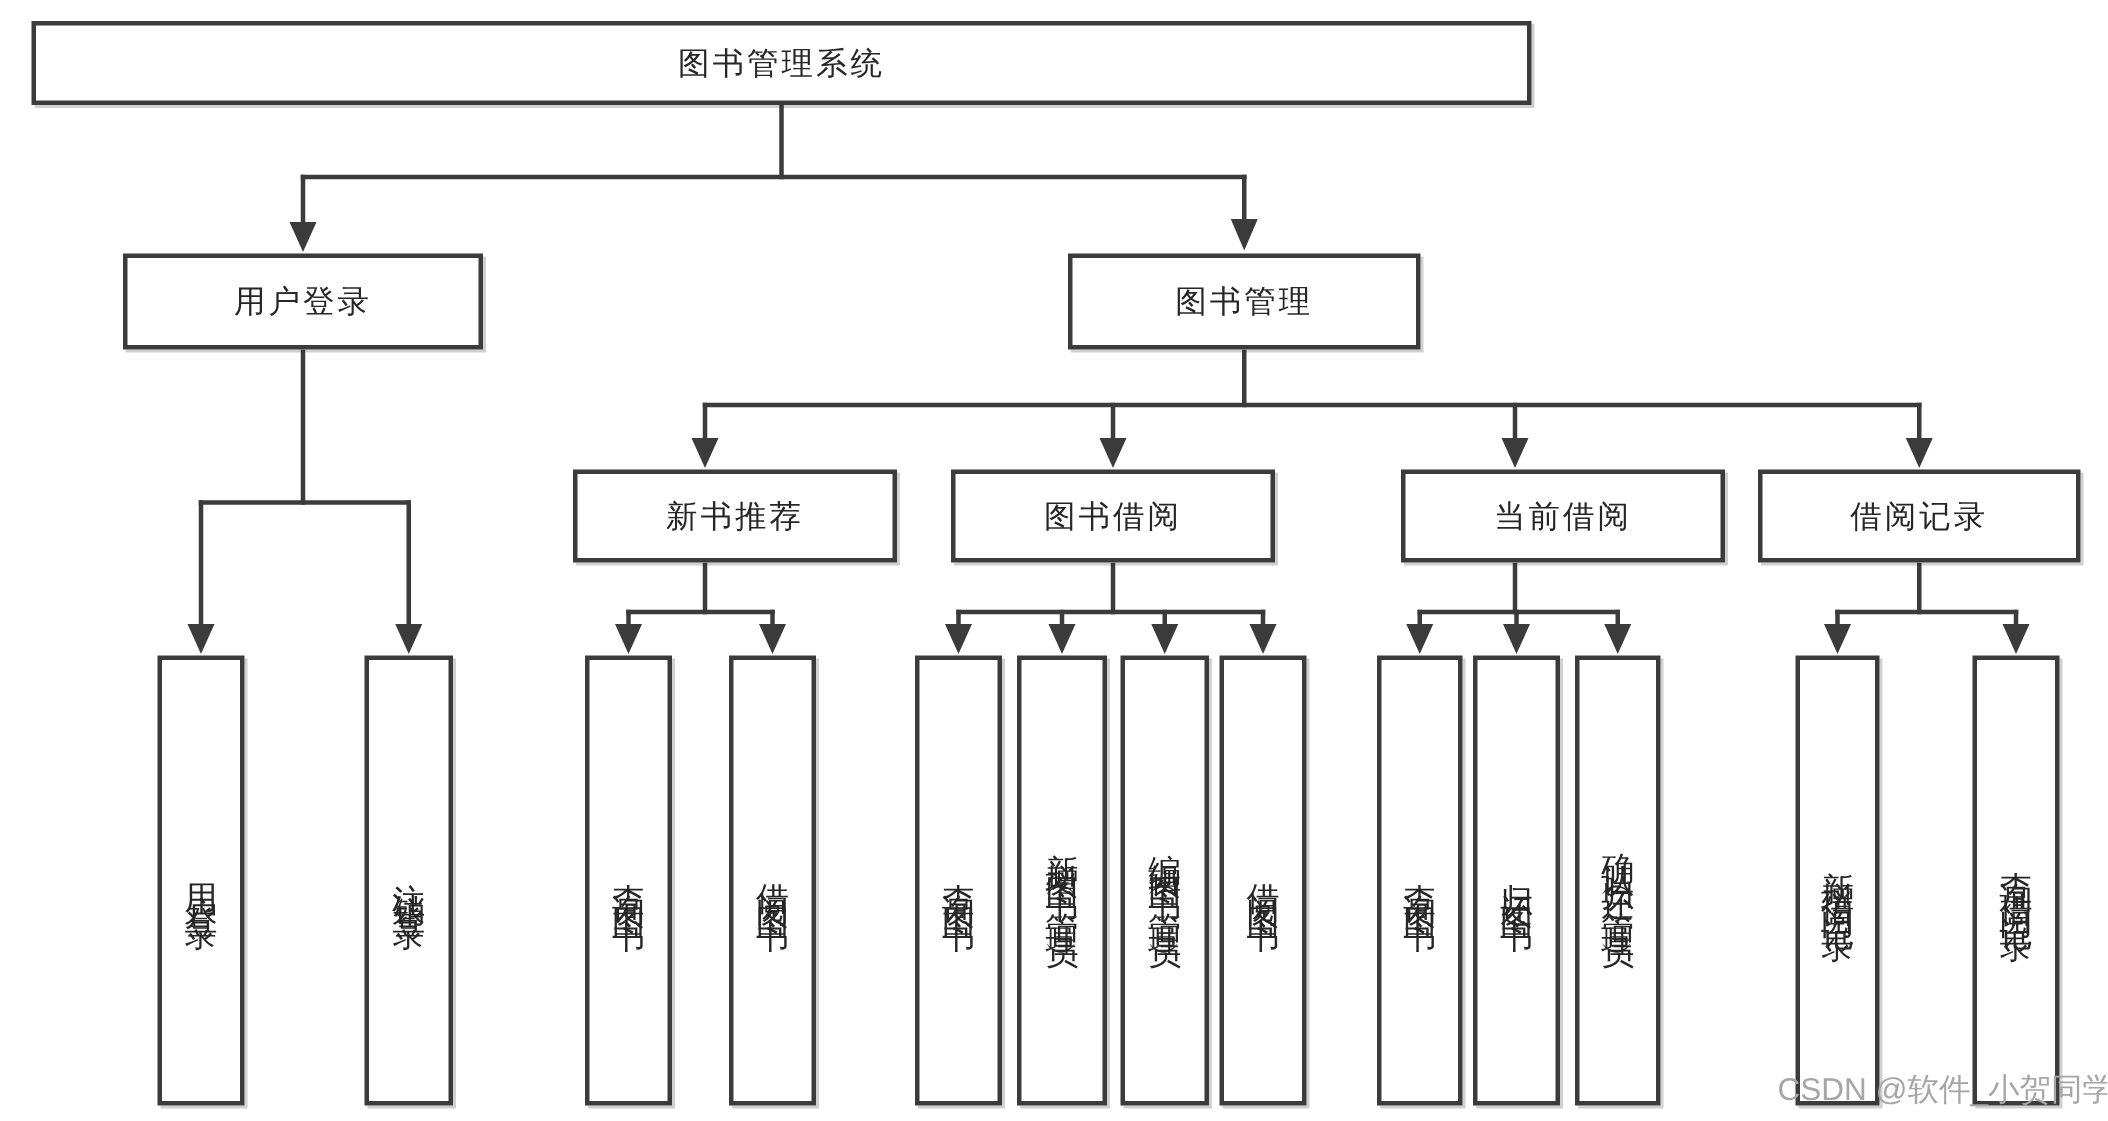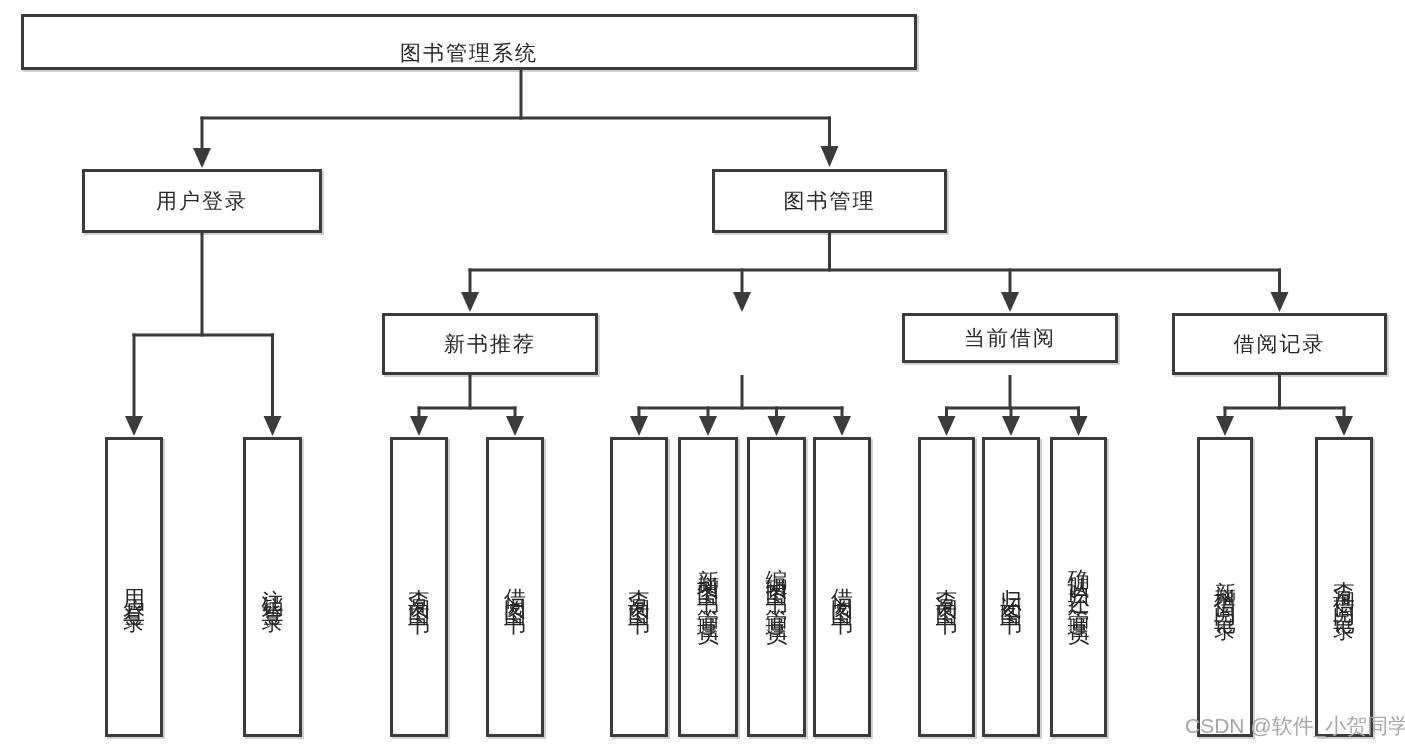--- a/index.html
+++ b/index.html
@@ -129,35 +129,38 @@
       <polygon points="767.5,416 785.5,416 776.5,436"></polygon>
       <polygon points="833,416 851,416 842,436"></polygon>
       <polygon points="937.5,416 955.5,416 946.5,436"></polygon>
       <polygon points="1002,416 1020,416 1011,436"></polygon>
       <polygon points="1069.5,416 1087.5,416 1078.5,436"></polygon>
       <polygon points="1216,416 1234,416 1225,436"></polygon>
       <polygon points="1335,416 1353,416 1344,436"></polygon>
     </g>
   </svg>
 
-  <div class="node" style="left:21px;top:14px;width:896px;height:56px;align-items:flex-end;">
+  <div class="node" style="left:21px;top:14px;width:1000px;height:56px;">
     <span class="nlabel">图书管理系统</span>
   </div>
 
   <div class="node" style="left:82px;top:169px;width:240px;height:64px;">
     <span class="nlabel">用户登录</span>
   </div>
   <div class="node" style="left:712px;top:169px;width:235px;height:64px;">
     <span class="nlabel">图书管理</span>
   </div>
 
   <div class="node" style="left:362px;top:313px;width:216px;height:62px;margin-left:20px;">
     <span class="nlabel">新书推荐</span>
   </div>
-  <div class="node" style="left:902px;top:313px;width:216px;height:50px;">
+  <div class="node" style="left:634px;top:313px;width:216px;height:62px;">
+    <span class="nlabel">图书借阅</span>
+  </div>
+  <div class="node" style="left:934px;top:313px;width:216px;height:62px;">
     <span class="nlabel">当前借阅</span>
   </div>
   <div class="node" style="left:1172px;top:313px;width:215px;height:62px;">
     <span class="nlabel">借阅记录</span>
   </div>
 
   <div class="node" style="left:105px;top:437px;width:58px;height:300px;">
     <span class="vlabel">用户登录</span>
   </div>
   <div class="node" style="left:243px;top:437px;width:59px;height:300px;">

